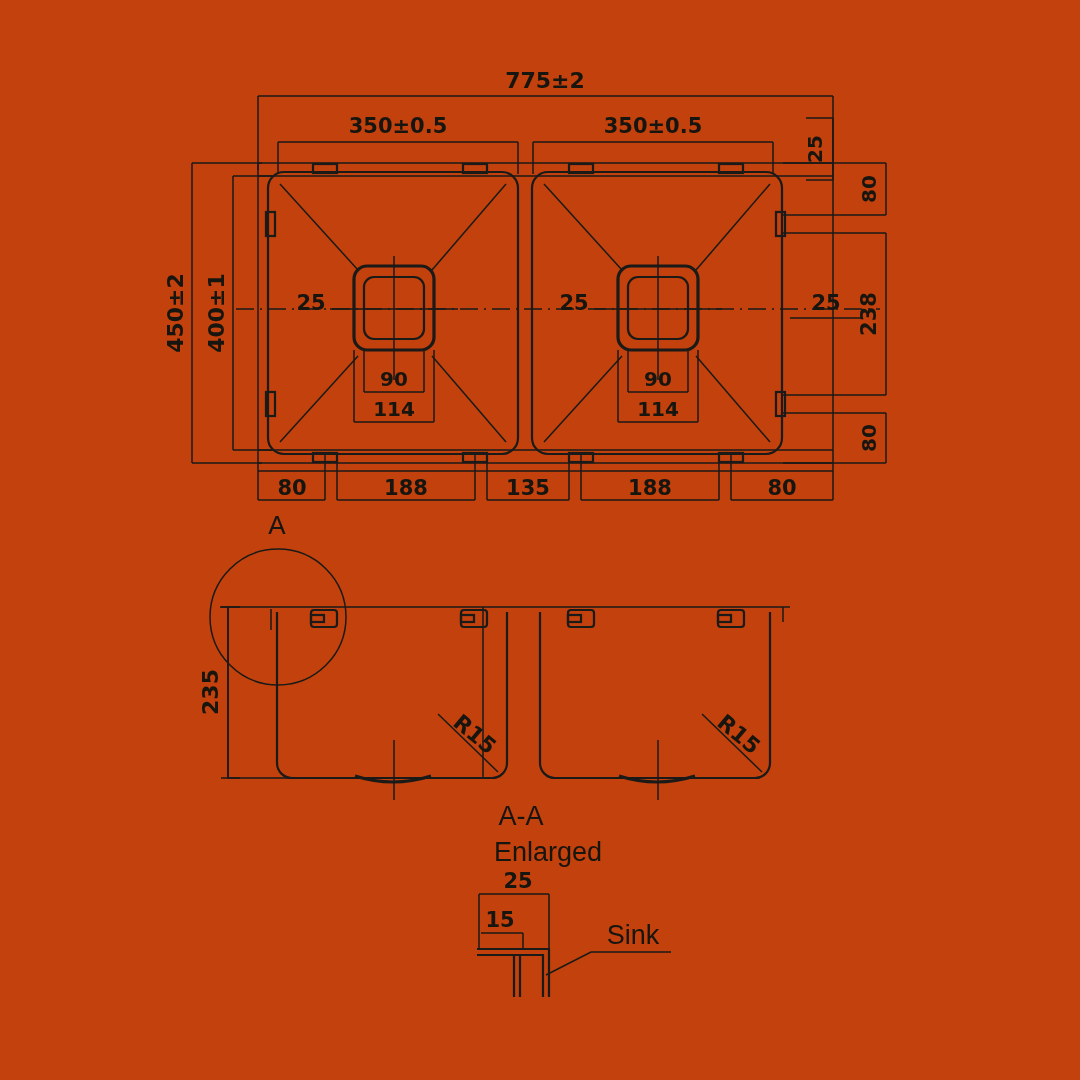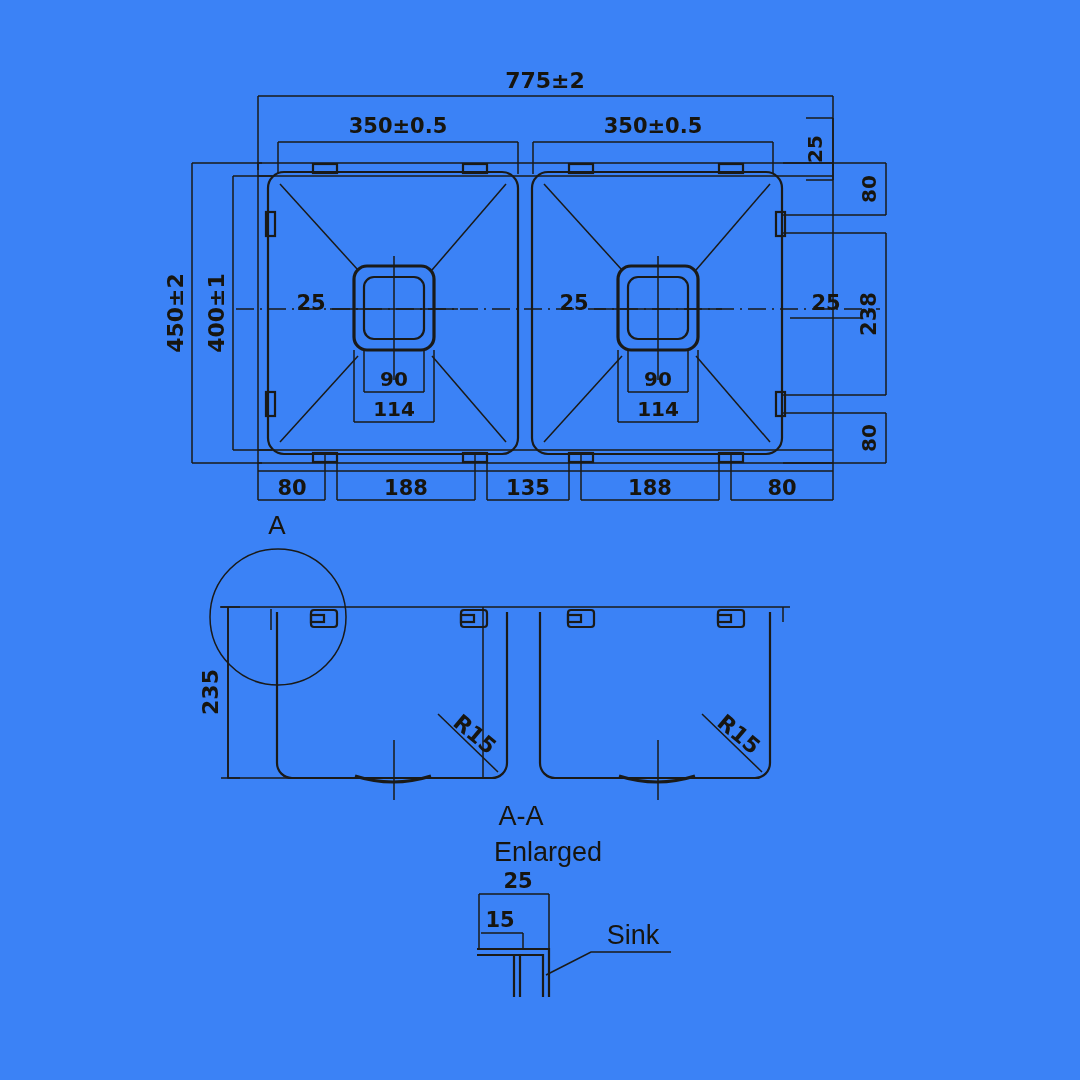--- a/index.html
+++ b/index.html
@@ -1,18 +1,18 @@
 <!DOCTYPE html>
 <html><head>
 <meta charset="utf-8">
 <style>
   html,body{margin:0;padding:0;background:#ffffff;}
   body{width:1080px;height:1080px;overflow:hidden;
        font-family:"DejaVu Sans", sans-serif;}
-  #sheet{position:relative;width:1080px;height:1080px;background:#3b82f6;}
+  #sheet{position:relative;width:1080px;height:1080px;background:#c2410c;}
   svg{display:block;}
   .thin{stroke:#1a1a18;stroke-width:1.5;fill:none;}
   .thick{stroke:#1a1a18;stroke-width:3.2;fill:none;}
   .med{stroke:#1a1a18;stroke-width:2.2;fill:none;}
   .center{stroke:#1a1a18;stroke-width:1.5;fill:none;stroke-dasharray:18 6 2 6;}
   .txt{fill:#17150f;font-family:"DejaVu Sans", sans-serif;font-weight:bold;}
   .txtl{fill:#17150f;font-family:"Liberation Sans", sans-serif;font-weight:normal;}
 </style>
 </head>
 <body>

